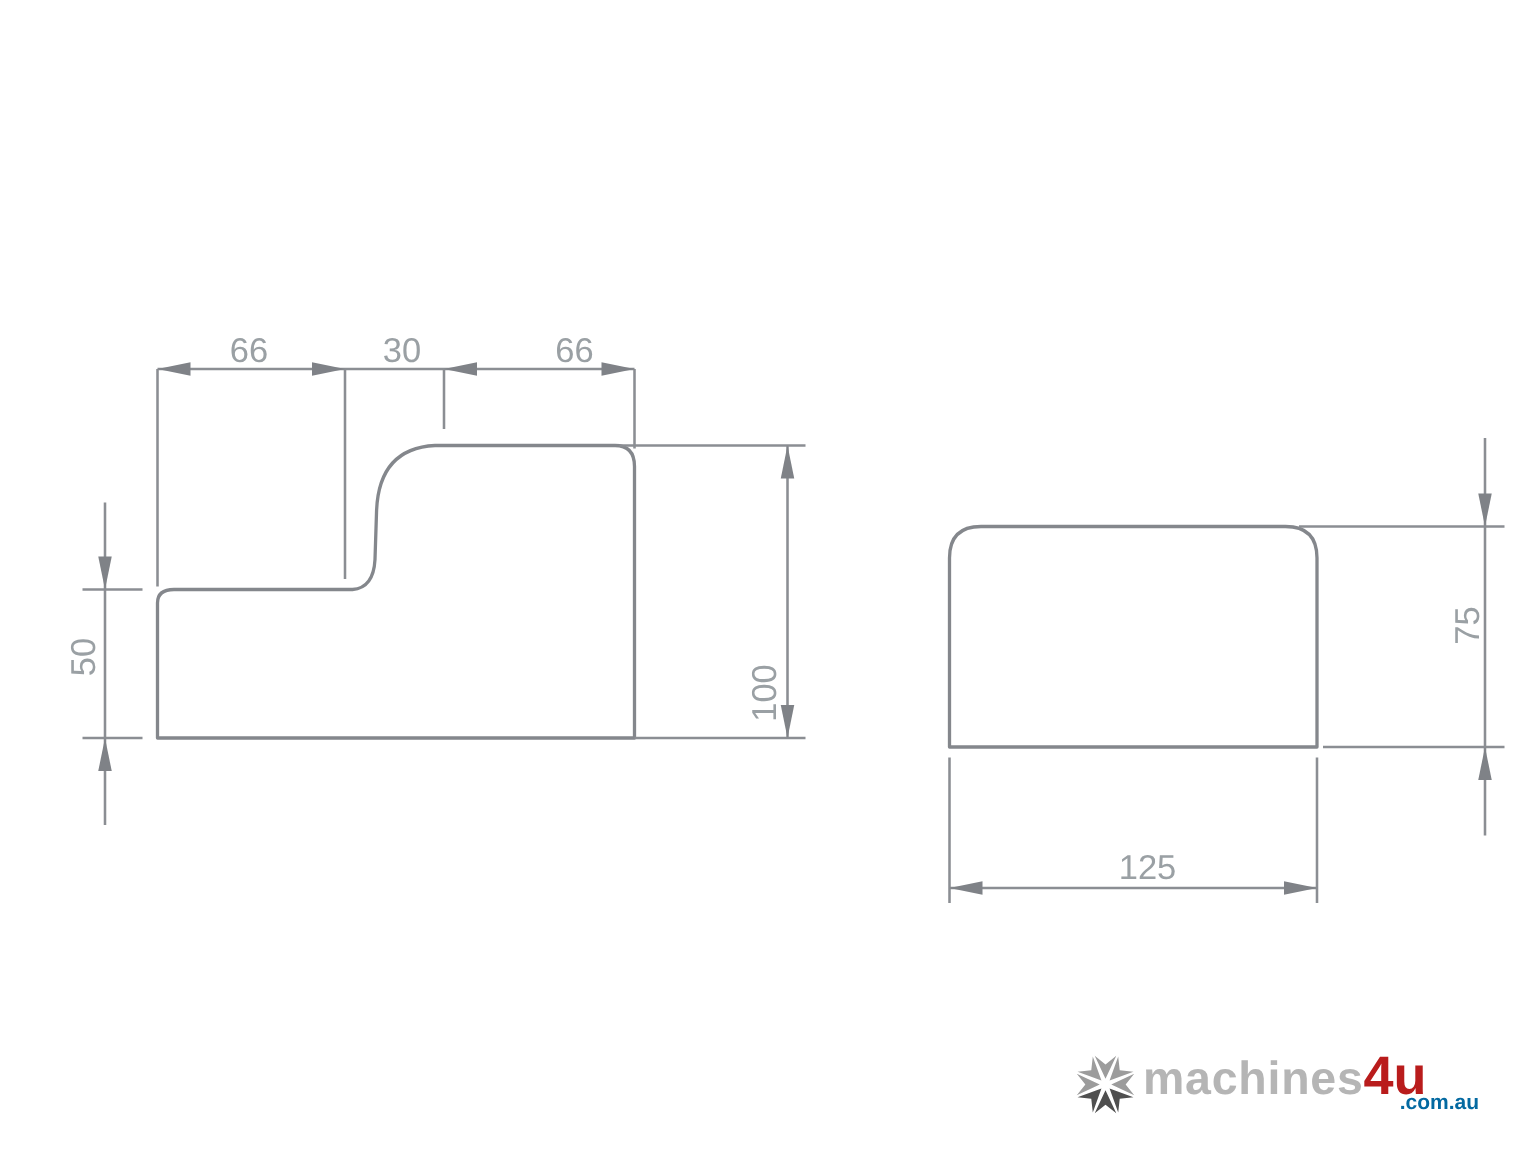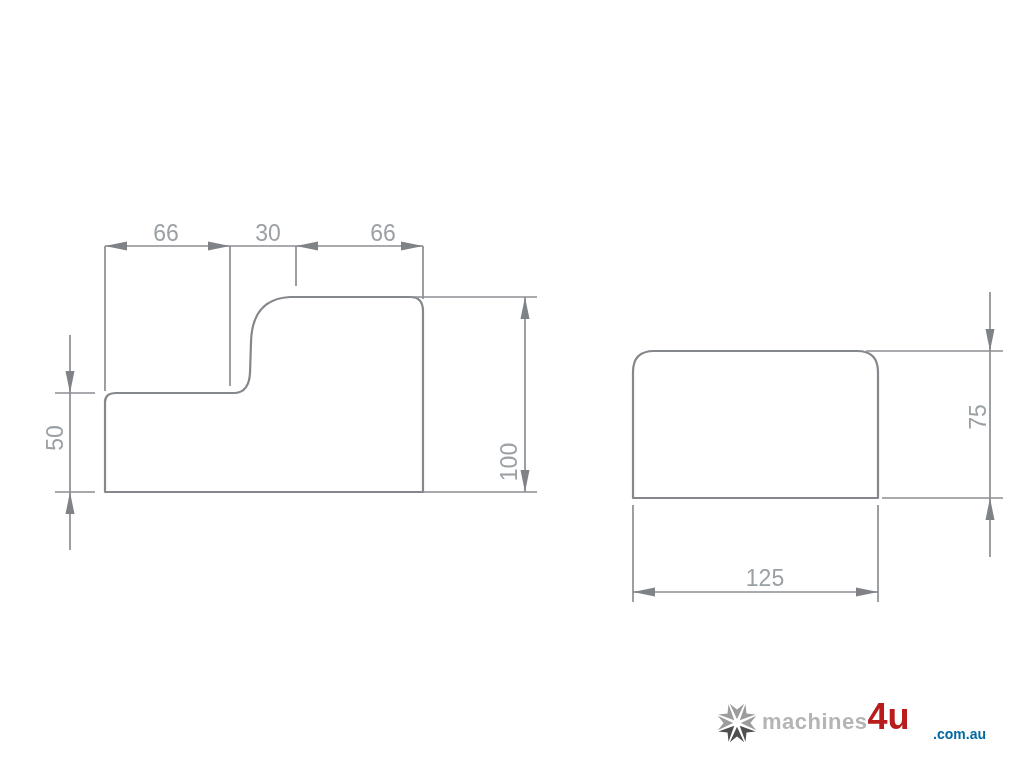--- a/index.html
+++ b/index.html
@@ -56,21 +56,21 @@
     top: 3px;
   }
   .wm-text {
     position: absolute;
     left: 48px;
     top: 0;
     white-space: nowrap;
   }
   .wm-brand {
     font-weight: bold;
-    font-size: 22px;
+    font-size: 31px;
     letter-spacing: 0.5px;
     color: #b5b5b5;
   }
   .wm-suffix {
     font-weight: bold;
     font-size: 36px;
     letter-spacing: 0px;
     color: #b91c1c;
   }
   .wm-tld {

